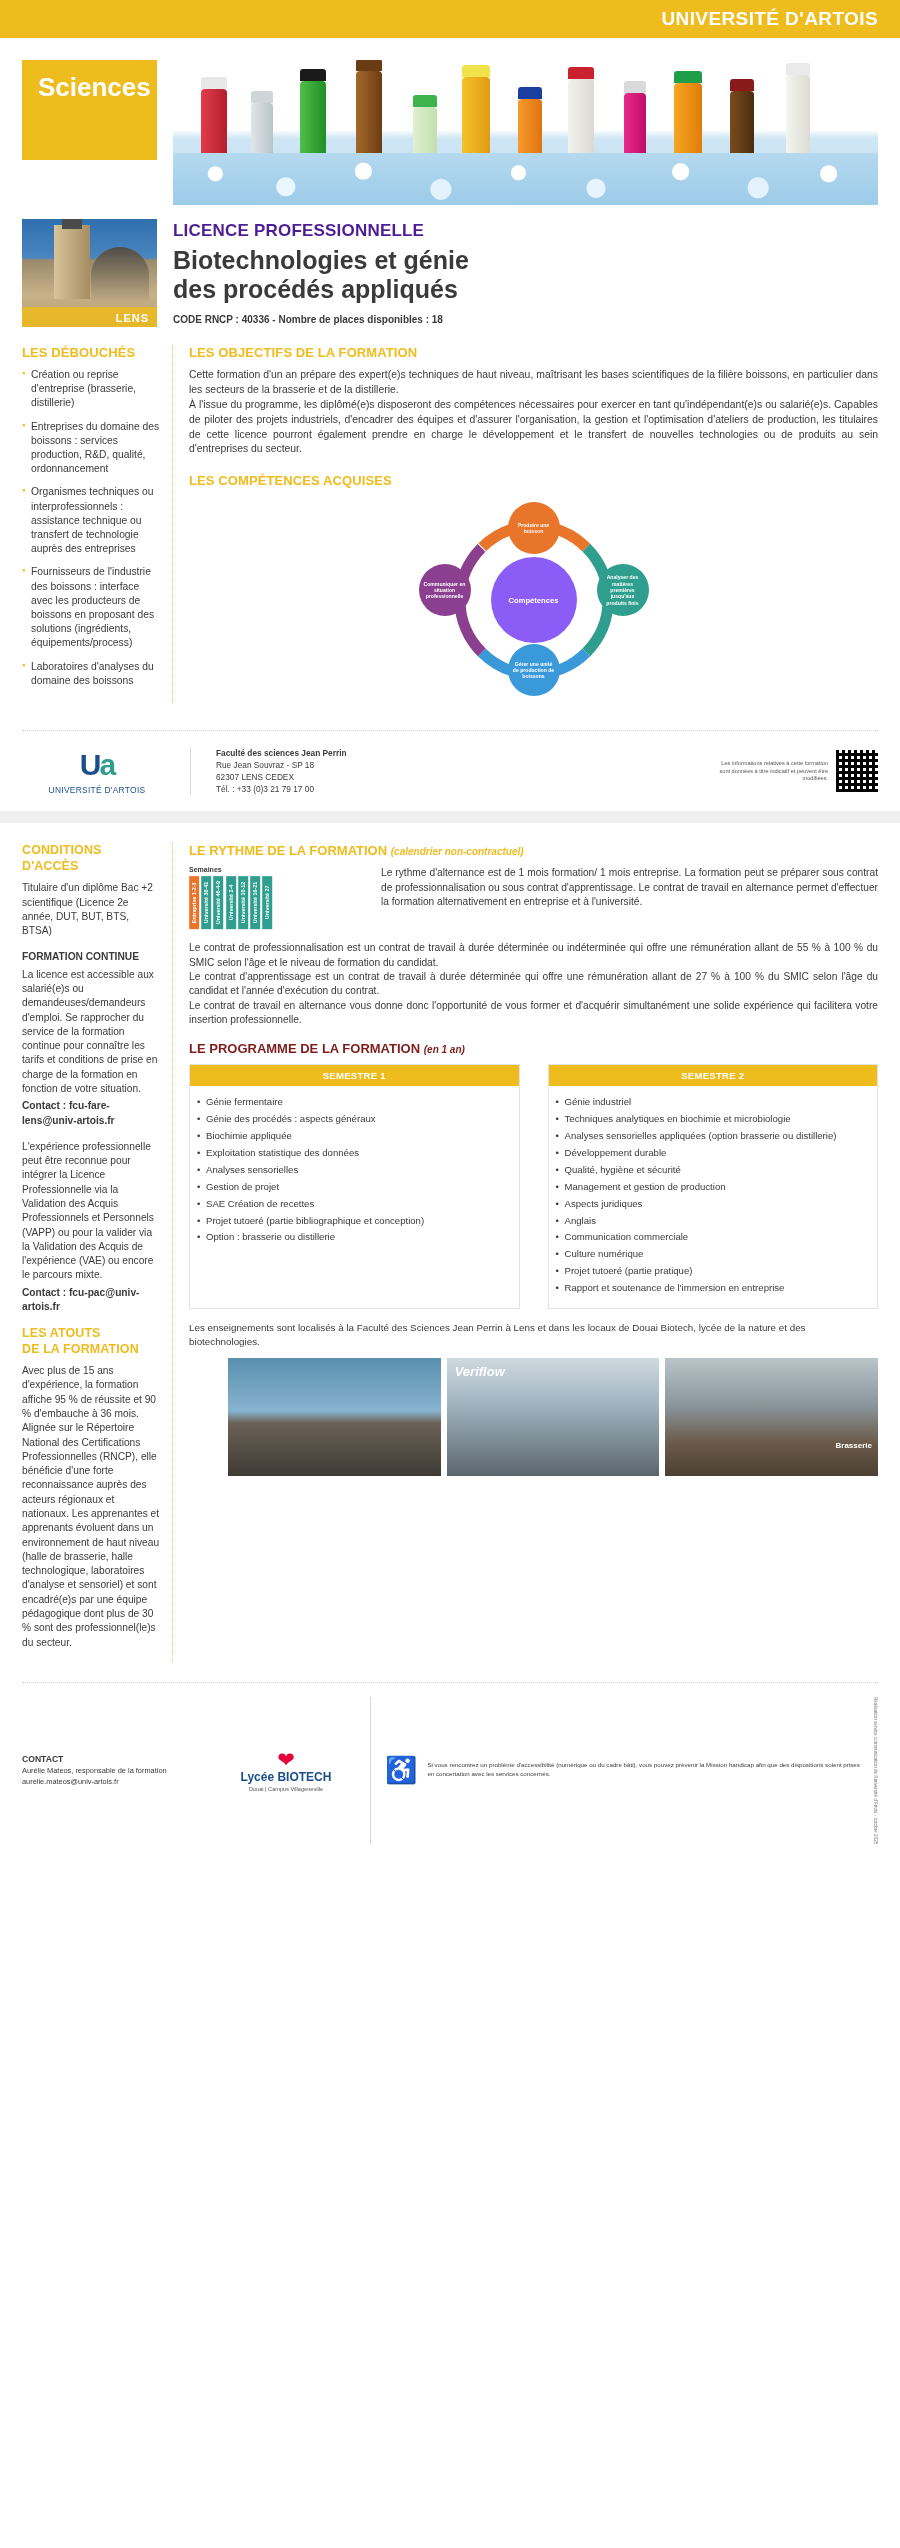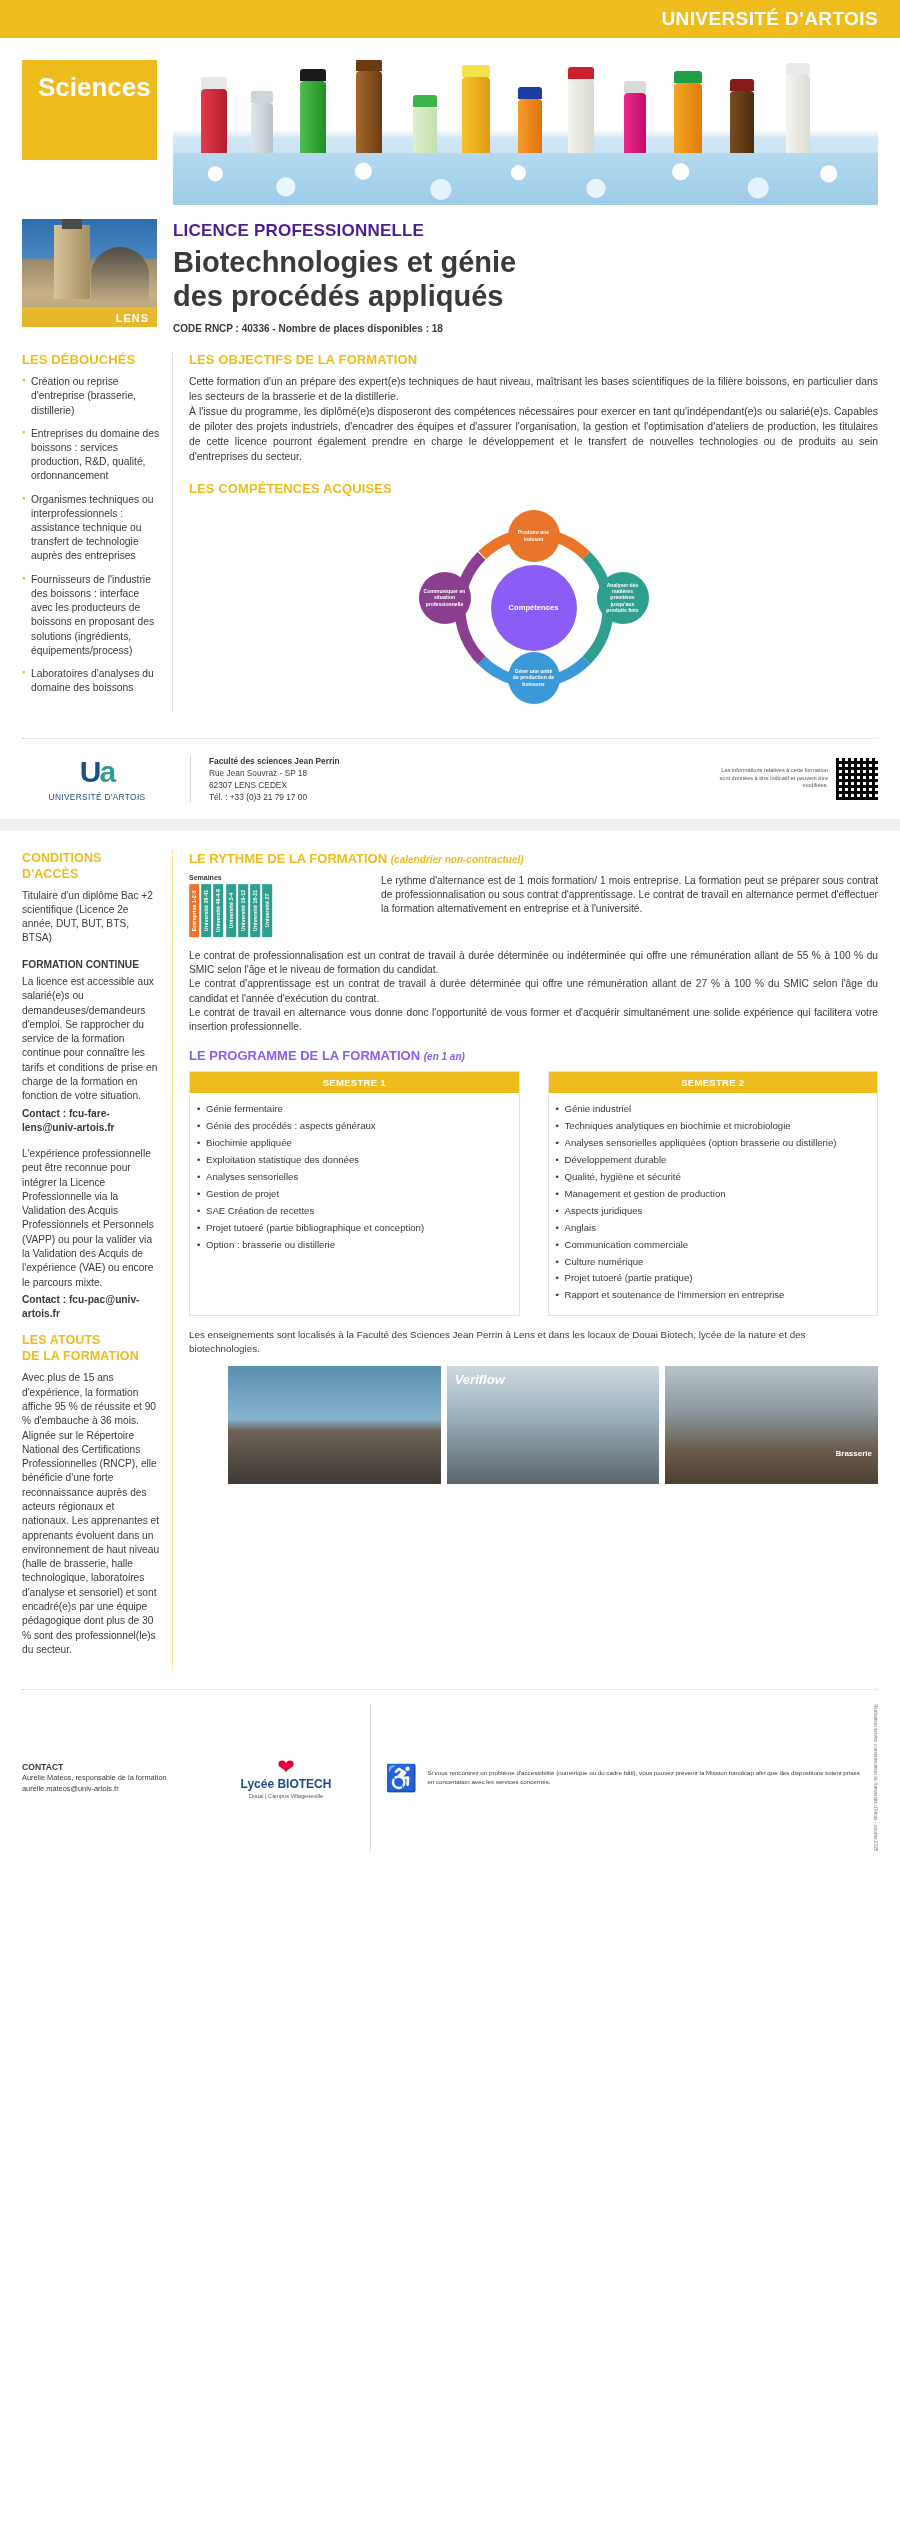--- a/index.html
+++ b/index.html
@@ -44,21 +44,21 @@
   .lens-photo .tower:before{ content:""; position:absolute; left:8px; top:-12px; width:20px; height:16px;
      background:#4a4a4a; border-radius:50% 50% 0 0;}
   .lens-photo .dome { position:absolute; right:8px; top:28px; width:58px; height:56px;
      background:linear-gradient(to bottom,#4f4b46,#c3ad85); border-radius:50% 50% 0 0;}
   .lens-photo .strip { position:absolute; left:0; right:0; bottom:0; height:20px;
      background:rgba(238,188,29,.85); }
   .lens-photo .lens-label { position:absolute; right:8px; bottom:3px; color:#fff; font-size:11px; font-weight:bold; letter-spacing:1px;}
 
   .titletext { flex:1; padding-top:2px;}
   .lp-kicker { color:#4c1d95; font-size:17px; font-weight:bold; letter-spacing:.2px; }
-  .lp-title { font-size:29px; font-weight:bold; color:#3a3a3a; line-height:1.16; margin-top:5px; }
+  .lp-title { font-size:25px; font-weight:bold; color:#3a3a3a; line-height:1.16; margin-top:5px; }
   .lp-code { font-size:10px; font-weight:bold; color:#3a3a3a; margin-top:10px; }
 
   
   .body2 { display:flex; padding:18px 22px 0 22px; gap:0; }
   .colL { width:150px; flex:0 0 150px; padding-right:12px; }
   .colR { flex:1; border-left:1px dotted #e5c96a; padding-left:16px; }
 
   .sec-head { color:#eebc1d; font-size:13px; font-weight:bold; letter-spacing:.1px; margin-bottom:8px; }
   .sec-head.sm { font-size:12.5px; }
   .bullets li { list-style:none; font-size:10.3px; line-height:1.38; margin-bottom:9px; position:relative; padding-left:9px; }
@@ -77,21 +77,21 @@
   .n-bottom { width:52px; height:52px; background:#3a9ad9; left:89px; bottom:2px; }
   .n-left { width:52px; height:52px; background:#8a3f8f; left:0; top:62px; }
   .n-center { width:86px; height:86px; background:#8b5cf6; left:72px; top:55px; font-size:7.6px; }
 
   
   .fband { margin:26px 22px 0 22px; border-top:1px dotted #cfcfcf; padding-top:16px; display:flex; align-items:center; gap:18px; padding-bottom:16px;}
   .ua-logo { width:150px; flex:0 0 150px; text-align:center; }
   .ua-logo .mark { font-size:30px; color:#1b4f8a; letter-spacing:-2px; font-weight:bold;}
   .ua-logo .mark .g { color:#2f9e8f; }
   .ua-logo .name { font-size:8.4px; color:#1b4f8a; margin-top:3px; letter-spacing:.3px; }
-  .addr { font-size:8.3px; line-height:1.45; flex:1; border-left:1px solid #d8d8d8; padding-left:18px;}
+  .addr { font-size:8.3px; line-height:1.45; flex:1; border-left:1px solid #d8d8d8; padding-left:25px;}
   .addr b { font-weight:bold; }
   .qrbox { display:flex; align-items:center; gap:8px; }
   .qrnote { font-size:5.6px; line-height:1.35; text-align:right; color:#555; width:110px; }
   .qr { width:42px; height:42px; background:
       repeating-linear-gradient(90deg,#000 0 3px,#fff 3px 6px),
       repeating-linear-gradient(0deg,#000 0 3px,#fff 3px 6px);
       background-blend-mode:multiply; }
 
   .sep { height:12px; background:#f0f0f0; }
 
@@ -103,21 +103,21 @@
   .p2L .blk { margin-bottom:12px; font-size:10.2px; line-height:1.4; }
 
   .rythme-head { color:#eebc1d; font-size:13px; font-weight:bold; }
   .rythme-head i { font-size:10px; font-style:italic; }
 
   .semaines { font-size:7px; font-weight:bold; margin-bottom:2px; }
   .weekbar { display:flex; gap:2px; margin:3px 0 12px 0; }
   .wk { color:#fff; font-size:5.4px; font-weight:bold; writing-mode:vertical-rl; transform:rotate(180deg);
         padding:5px 2px; text-align:center; line-height:1.15; white-space:nowrap; }
 
-  .prog-head { color:#8b5cf6; font-size:13px; font-weight:bold; margin:14px 0 8px 0; }
+  .prog-head { color:#7f1d1d; font-size:13px; font-weight:bold; margin:14px 0 8px 0; }
   .prog-head i { font-size:10px; font-style:italic; }
   .semtable { display:flex; gap:28px; }
   .semcol { flex:1; border:1px solid #e3e3e3; }
   .semcol h4 { background:#eebc1d; color:#fff; font-size:9.5px; text-align:center; padding:5px 0; font-weight:bold; letter-spacing:.3px;}
   .semcol ul { padding:9px 10px 10px 16px; }
   .semcol li { font-size:9.6px; line-height:1.45; margin-bottom:3px; list-style:none; position:relative; }
   .semcol li:before { content:"•"; position:absolute; left:-9px; color:#3a3a3a; }
 
   .note { font-size:9.8px; line-height:1.4; margin-top:12px; }
 

